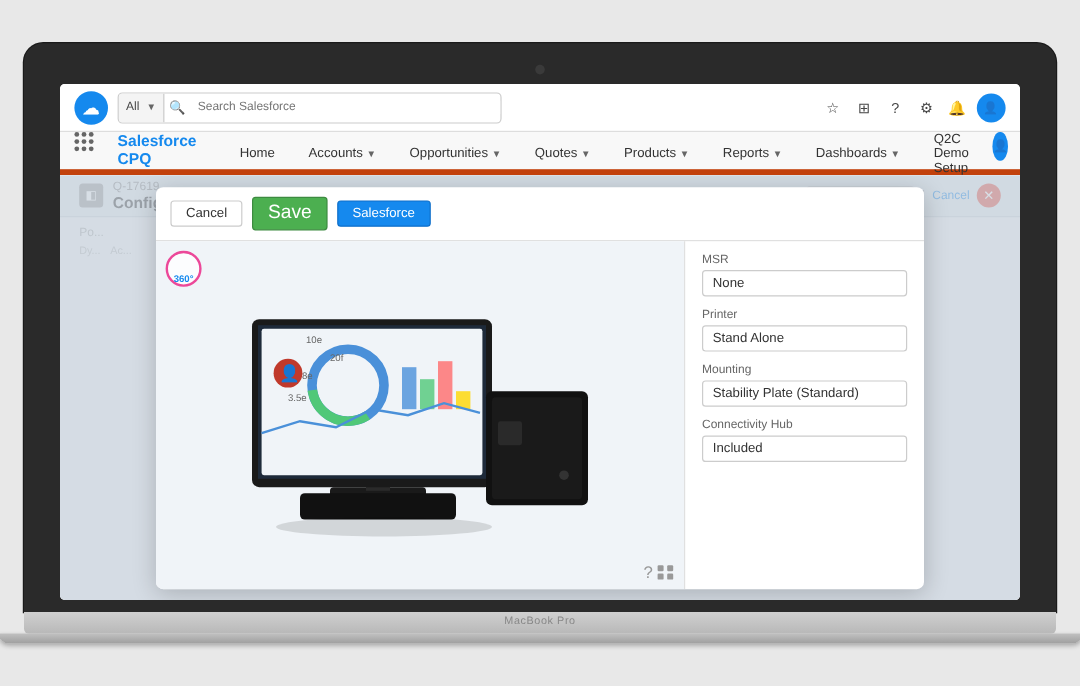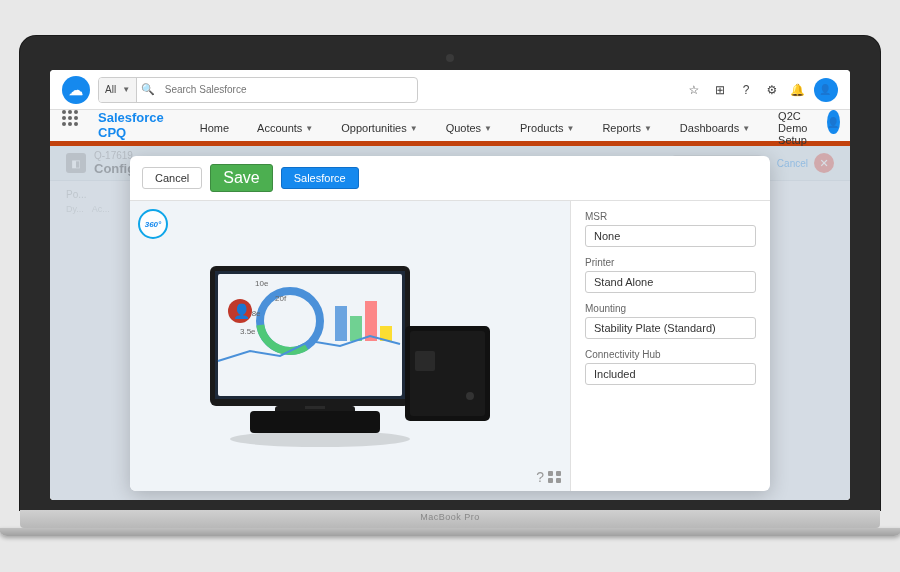--- a/index.html
+++ b/index.html
@@ -417,30 +417,29 @@
       width: 100%;
     }
 
     
     .view360-badge {
       position: absolute;
       top: 8px;
       left: 8px;
       width: 30px;
       height: 30px;
-      border: 2px solid #0ea5e9;
+      border: 2px solid #ec4899;
       border-radius: 50%;
       display: flex;
-      align-items: center;
+      align-items: flex-end;
       justify-content: center;
       color: #1589ee;
       font-size: 8px;
       background: rgba(255,255,255,0.8);
       font-weight: 600;
-      font-style: italic;
     }
 
     
     .page-bg-content {
       padding: 8px 16px;
       font-size: 11px;
       color: #666;
     }
   </style>
 </head>

